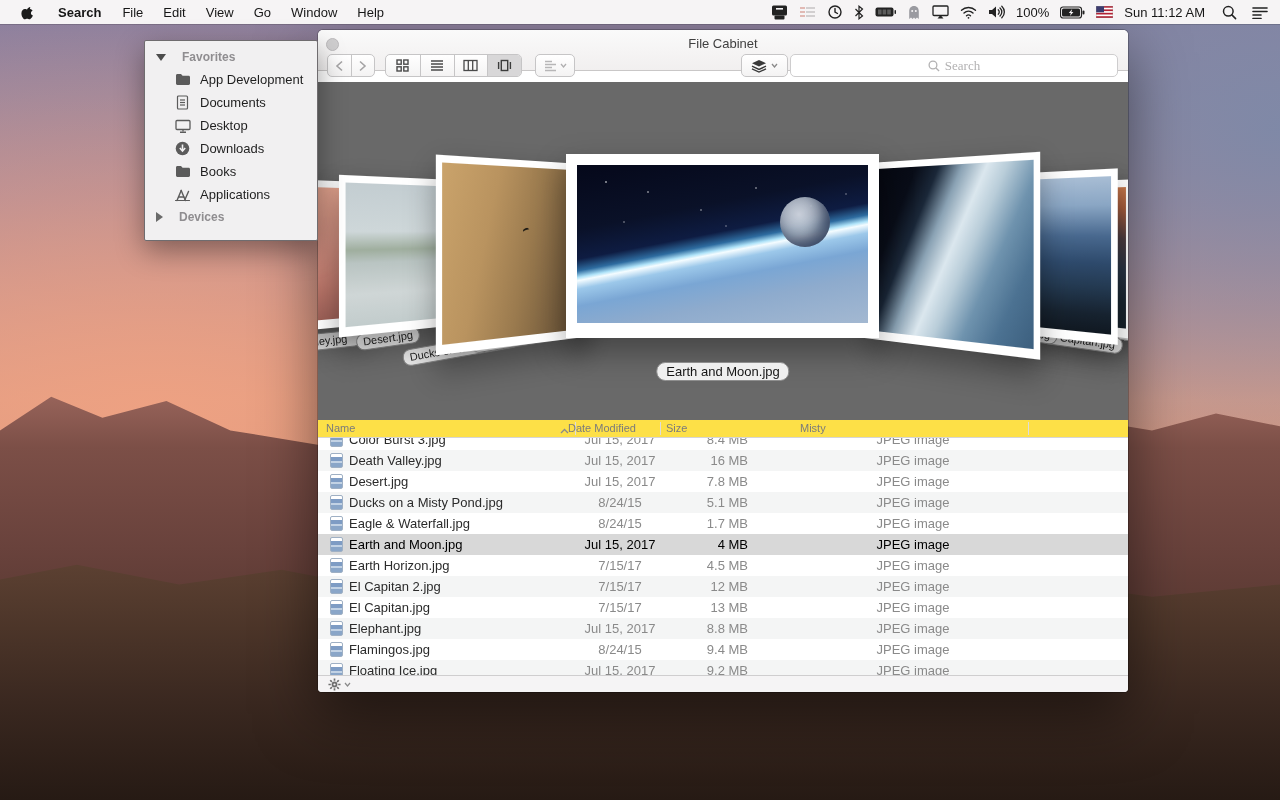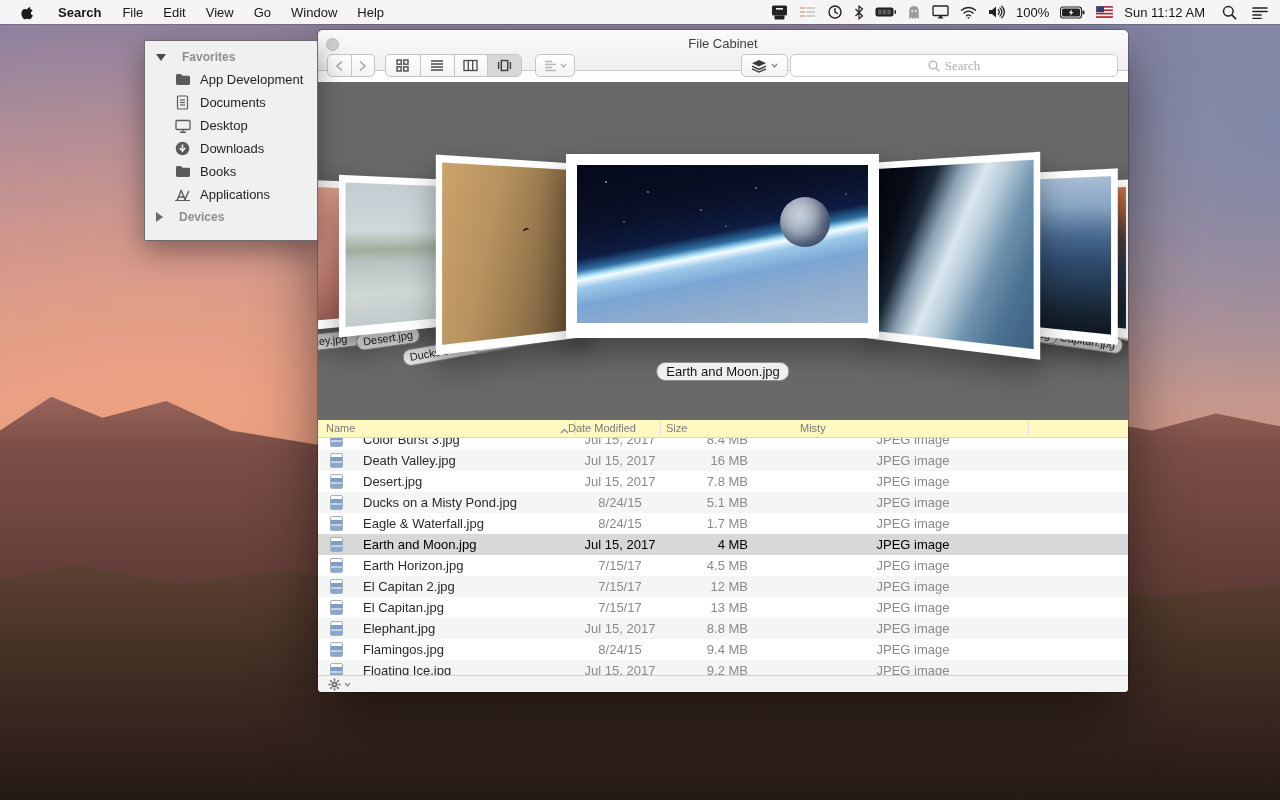--- a/index.html
+++ b/index.html
@@ -105,32 +105,32 @@
   .pl-eagle  { left:152px; top:246px; transform:rotate(-9deg); z-index:6; }
   .pl-earthh { left:560px; top:246px; transform:rotate(8deg); z-index:6; }
   .pl-elcap2 { left:648px; top:240px; transform:rotate(8deg); z-index:5; }
   .pl-elcap  { left:722px; top:250px; transform:rotate(8deg); z-index:4; background:rgba(228,228,228,.95); }
   .pl-eleph  { left:794px; top:244px; transform:rotate(8deg); z-index:3; width:60px; }
   .pill-center { position:absolute; left:50%; top:280px; transform:translateX(-50%); height:19px; line-height:17px;
     font-size:13px; color:#141414; background:#efefef; border:1px solid #8e8e8e; border-radius:9px; padding:0 9px;
     white-space:nowrap; z-index:12; }
 
   
-  .listheader { position:absolute; left:0; top:390px; width:810px; height:18px; background:#fef9c3;
+  .listheader { position:absolute; left:0; top:390px; width:810px; height:18px; background:#fde047;
     border-bottom:1px solid #d6d5d6; font-size:11px; color:#7b7b7b; }
   .lh-col { position:absolute; top:2px; }
   .lh-name { left:8px; } .lh-date { left:250px; } .lh-size { left:348px;text-align:right; } .lh-kind { left:482px; }
   .lh-caret { position:absolute; left:242px; top:4px; }
   .lh-div { position:absolute; top:2px; bottom:2px; width:1px; background:#dddcdd; }
   .filelist { position:absolute; left:0; top:408px; width:810px; height:237px; overflow:hidden; background:#fff; }
   .lrow { position:relative; height:21px; background:#fff; font-size:13px; }
   .lrow.stripe { background:#f4f5f5; }
   .lrow.selected { background:#d8d8d8; }
   .lrow.first-partial { margin-top:-9px; }
-  .c-name { position:absolute; left:12px; top:0; height:21px; display:flex; align-items:center; gap:20px; color:#2b2b2b; }
+  .c-name { position:absolute; left:12px; top:0; height:21px; display:flex; align-items:center; gap:6px; color:#2b2b2b; }
   .lrow.selected .c-name, .lrow.selected .c-date, .lrow.selected .c-size, .lrow.selected .c-kind { color:#000; font-weight:500; }
   .c-date { position:absolute; left:252px; width:100px; top:0; line-height:21px; text-align:center; color:#8a8a8a; }
   .c-size { position:absolute; left:340px; width:90px; top:0; line-height:21px; text-align:right; color:#8a8a8a; }
   .c-kind { position:absolute; left:520px; width:150px; top:0; line-height:21px; text-align:center; color:#8a8a8a; }
   .ficon { width:13px; height:15px; border:1px solid #9fb0c4; border-radius:2px; flex:0 0 auto;
     background:linear-gradient(180deg,#fff 0 20%,#7e9cc4 20% 55%,#c2d2e4 55% 72%,#8aa6c8 72% 100%); }
 
   
   .bottombar { position:absolute; left:0; top:645px; width:810px; height:17px; background:#f5f4f5;
     border-top:1px solid #cfcecf; display:flex; align-items:center; padding-left:10px; gap:3px; }

